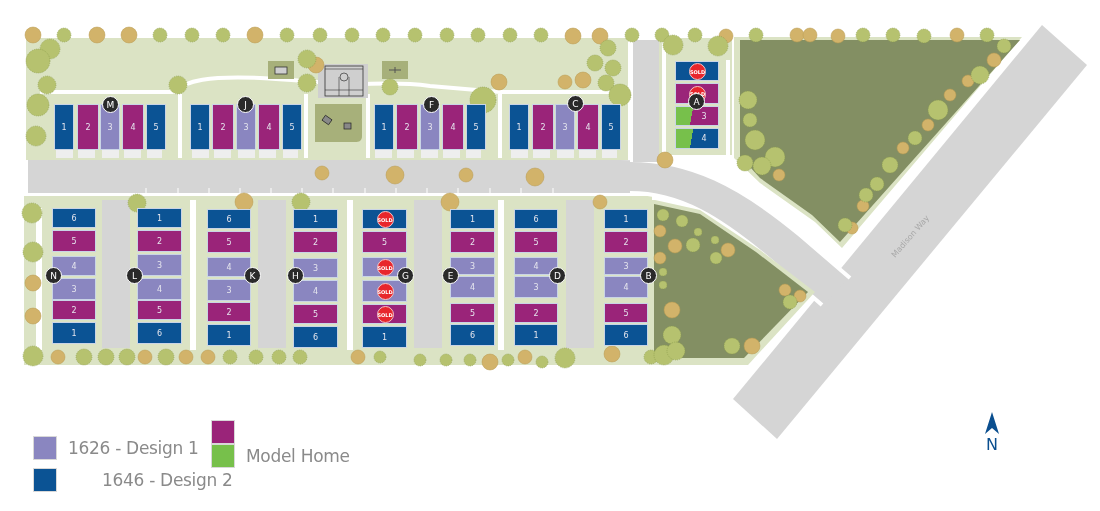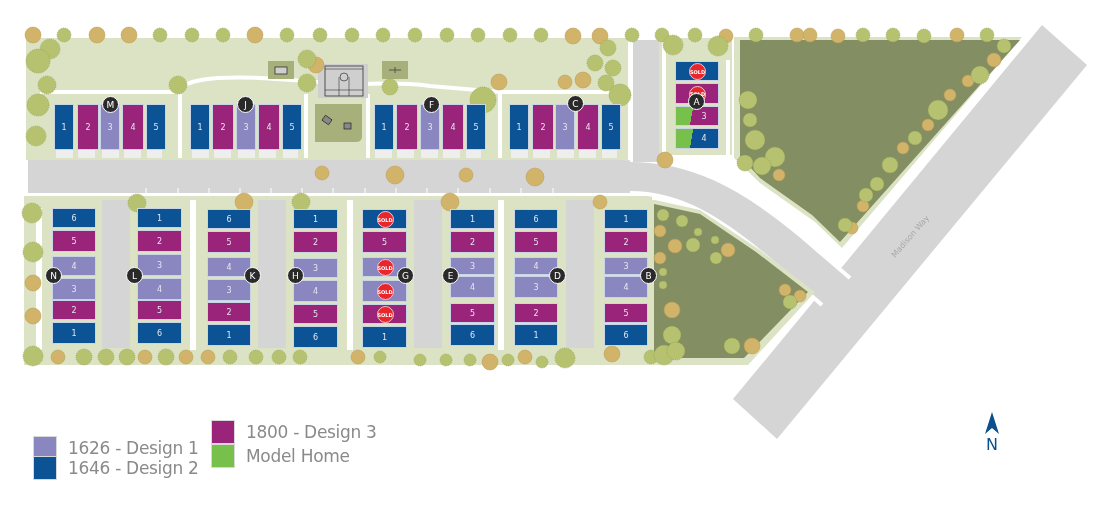--- a/index.html
+++ b/index.html
@@ -509,23 +509,22 @@
     <div class="cluster-badge" style="left: 640px; top: 267px;">B</div>
   </div>
 
 <div class="legend">
   <div class="legend-item" style="left:0;top:0;margin-top:16px;">
     <div class="legend-swatch" style="background:#8a86c0;"></div>
     <span class="legend-label">1626 - Design 1</span>
   </div>
   <div class="legend-item" style="left:178px;top:0;">
     <div class="legend-swatch" style="background:#9a2479;"></div>
-    <span class="legend-label">1800 - Design 3</span>
   </div>
-  <div class="legend-item" style="left:0;top:36px;">
+  <div class="legend-item" style="left:0;top:48px;gap:34px;">
     <div class="legend-swatch" style="background:#0b5394;"></div>
     <span class="legend-label">1646 - Design 2</span>
   </div>
   <div class="legend-item" style="left:178px;top:24px;">
     <div class="legend-swatch" style="background:#77c04b;"></div>
     <span class="legend-label">Model Home</span>
   </div>
 </div>
 
 <div class="north">

